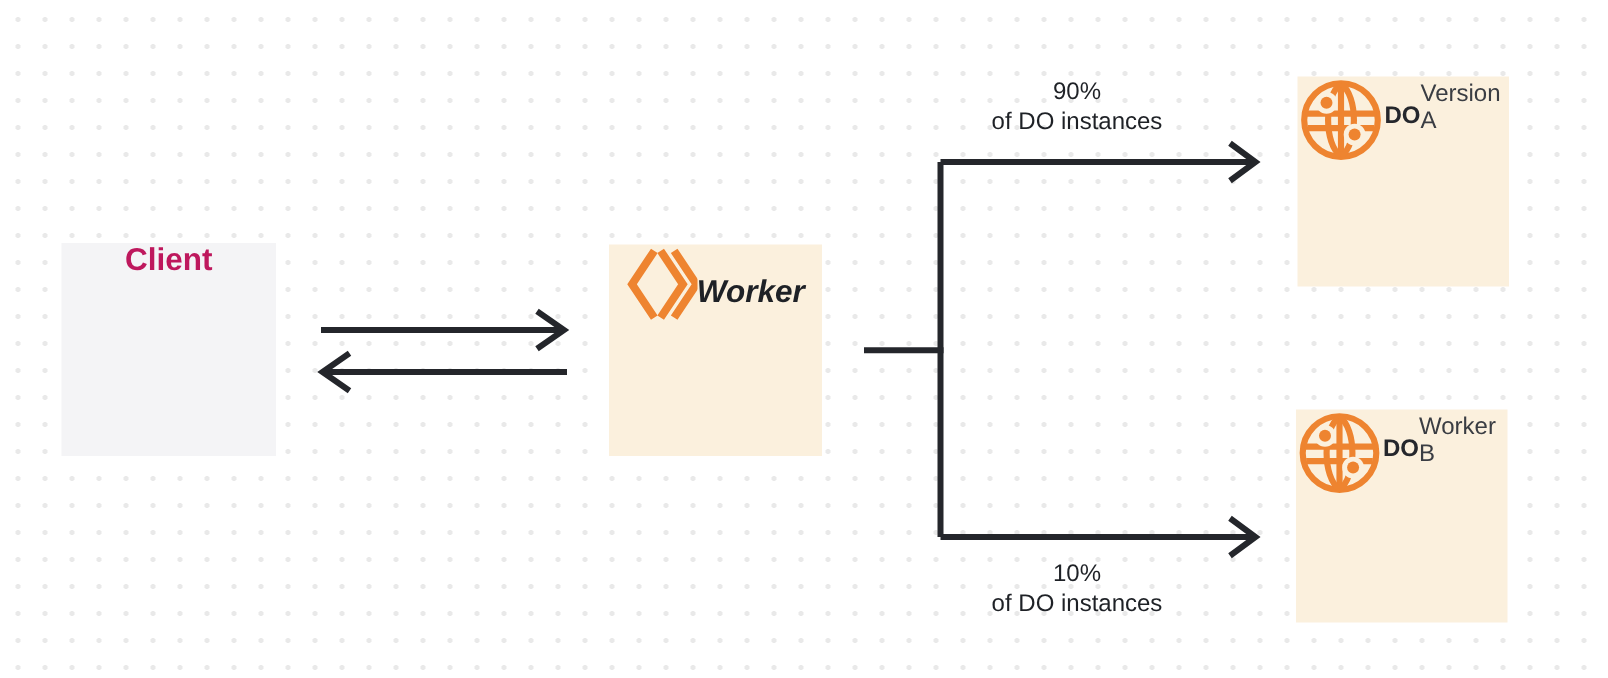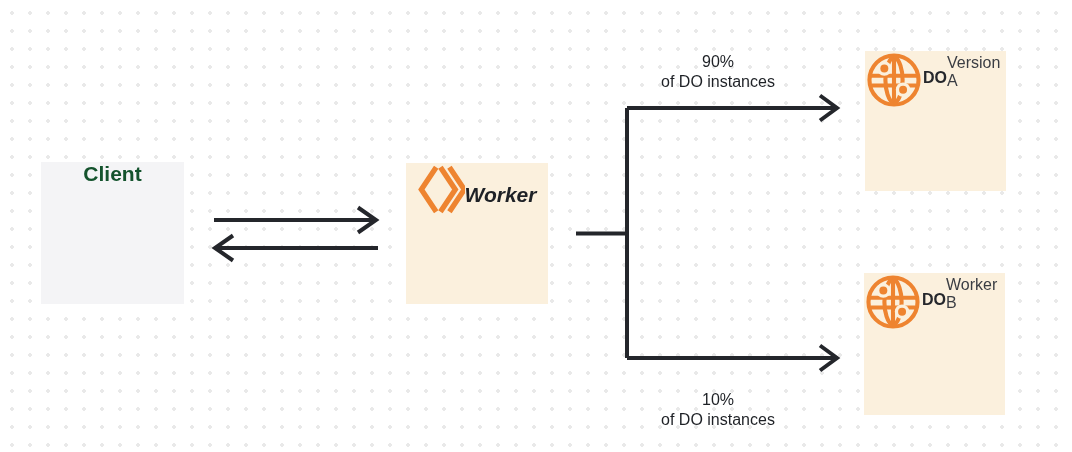--- a/index.html
+++ b/index.html
@@ -11,37 +11,37 @@
     background-size:18px 18px;
     background-position:3px 4px;
     font-family:"Liberation Sans",sans-serif;
     overflow:hidden;
   }
   .connectors{position:absolute;left:0;top:0;width:1072px;height:452px;pointer-events:none;}
   .connectors path{fill:none;stroke:#24262b;stroke-width:4;stroke-linejoin:miter;stroke-linecap:butt;}
 
   .node{position:absolute;display:flex;flex-direction:row;align-items:flex-start;justify-content:center;border-radius:0;}
   .node-client{left:41px;top:162px;width:143px;height:142px;background:#f4f4f6;}
-  .node-client .node-label{font-size:21px;font-weight:700;color:#14532d;}
+  .node-client .node-label{font-size:21px;font-weight:700;color:#be185d;}
 
   .node-worker{left:406px;top:163px;width:142px;height:141px;background:#fbf0dd;}
   .node-worker .node-label{font-size:21px;font-weight:700;color:#1e2126;margin-top:20px;font-style:italic;}
 
   .node-do{width:141px;background:#fbf0dd;}
   .node-do-a{left:865px;top:51px;height:140px;}
   .node-do-b{left:864px;top:273px;height:142px;}
   .node-do .node-title{font-size:16px;font-weight:700;color:#25272c;margin-top:18px;line-height:1.15;}
   .node-do .node-subtitle{font-size:16px;font-weight:400;color:#3a3d43;margin-top:3px;line-height:1.15;}
 
   .edge-label{
     position:absolute;width:240px;text-align:center;
     font-size:16px;font-weight:400;color:#1e2126;line-height:19.5px;
   }
   .edge-label-top{left:598px;top:52px;}
-  .edge-label-bottom{left:598px;top:390px;}
+  .edge-label-bottom{left:598px;top:373px;}
 
   .icon-svg{display:block;}
 </style>
 </head>
 <body>
 
 <div class="canvas">
 
   <svg class="connectors" viewBox="0 0 1072 452">
     <g>

